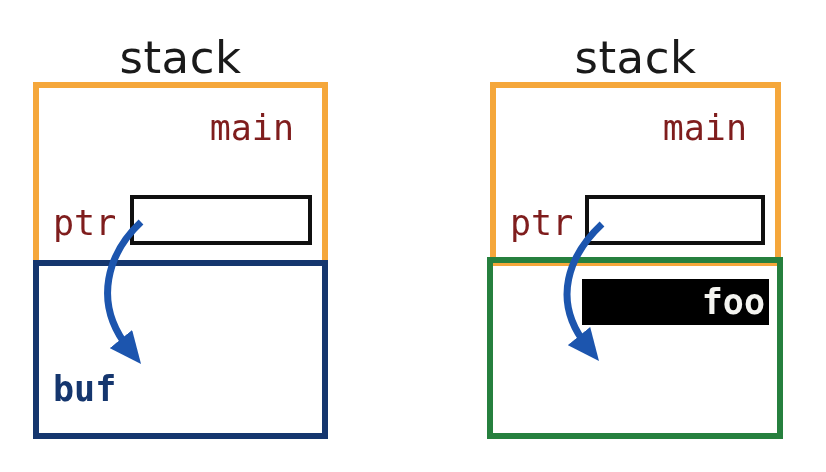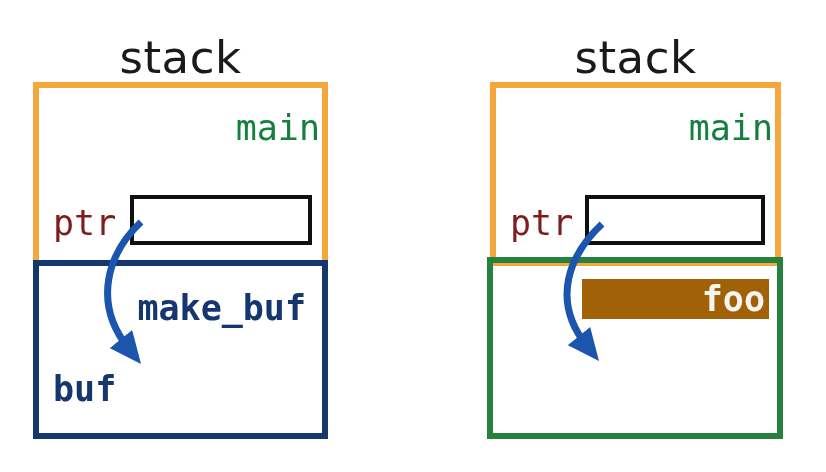--- a/index.html
+++ b/index.html
@@ -15,36 +15,36 @@
   .frame-outer{position:absolute;left:0;top:82px;width:295px;height:184px;
                border:6px solid #f5a73b;box-sizing:border-box;z-index:1;background:transparent;}
   .panel-right .frame-outer{width:291px;}
 
   .frame-old{position:absolute;left:0;top:260px;width:295px;height:179px;
              border:6px solid #15366e;box-sizing:border-box;z-index:2;background:transparent;}
   .frame-new{position:absolute;left:-3px;top:257px;width:296px;height:182px;
              border:6px solid #26803e;box-sizing:border-box;z-index:2;background:transparent;}
 
   .mono{font-family:"DejaVu Sans Mono","Liberation Mono",monospace;}
-  .lbl-main{position:absolute;top:111px;right:8px;font-size:35px;line-height:1;
-            color:#15803d;z-index:5;}
+  .lbl-main{position:absolute;top:111px;right:34px;font-size:35px;line-height:1;
+            color:#7f1d1d;z-index:5;}
   .lbl-ptr{position:absolute;top:206px;left:20px;font-size:35px;line-height:1;
            color:#7f1d1d;z-index:5;}
   .ptr-box{position:absolute;top:195px;width:182px;height:50px;
            border:4px solid #101010;box-sizing:border-box;z-index:3;background:transparent;}
   .panel-left .ptr-box{left:97px;}
   .panel-right .ptr-box{left:95px;width:180px;}
 
   .lbl-callee{position:absolute;top:291px;right:22px;font-size:35px;line-height:1;
               font-weight:bold;color:#15366e;z-index:5;}
   .lbl-buf{position:absolute;top:372px;left:20px;font-size:35px;line-height:1;
            font-weight:bold;color:#15366e;z-index:5;}
 
-  .foo-fill{position:absolute;left:92px;top:279px;width:187px;height:40px;
-            background:#a16207;z-index:2;display:flex;align-items:center;
+  .foo-fill{position:absolute;left:92px;top:279px;width:187px;height:46px;
+            background:#000000;z-index:2;display:flex;align-items:center;
             justify-content:flex-end;padding-right:4px;box-sizing:border-box;}
   .lbl-foo{font-size:35px;line-height:1;font-weight:bold;color:#f4f4f0;}
 
   .lbl-freed{position:absolute;top:377px;left:15px;font-size:35px;line-height:1;
              font-weight:bold;color:#1c55ae;z-index:5;white-space:nowrap;}
   .strike{text-decoration:line-through;text-decoration-thickness:4px;}
   .qqq{letter-spacing:5px;margin-left:6px;}
 
   .arrow-svg{position:absolute;left:0;top:0;width:295px;height:472px;
              z-index:4;pointer-events:none;overflow:visible;}
@@ -57,21 +57,20 @@
   <div class="panel panel-left">
     <div class="title">stack</div>
 
     <div class="frame-outer"></div>
     <div class="frame-old"></div>
 
     <div class="lbl-main mono">main</div>
     <div class="lbl-ptr mono">ptr</div>
     <div class="ptr-box"></div>
 
-    <div class="lbl-callee mono">make_buf</div>
     <div class="lbl-buf mono">buf</div>
 
     <svg class="arrow-svg" viewBox="0 0 295 472">
       <defs>
         <marker id="head-l" viewBox="0 0 10 9" refX="4" refY="4.5" markerWidth="4.6" markerHeight="4.1" orient="auto">
           <path d="M0,0 L10,4.5 L0,9 Z" fill="#1c55ae"></path>
         </marker>
       </defs>
       <path d="M 108 222 C 76 252, 58 302, 96 349" fill="none" stroke="#1c55ae" stroke-width="7" marker-end="url(#head-l)"></path>
     </svg>

